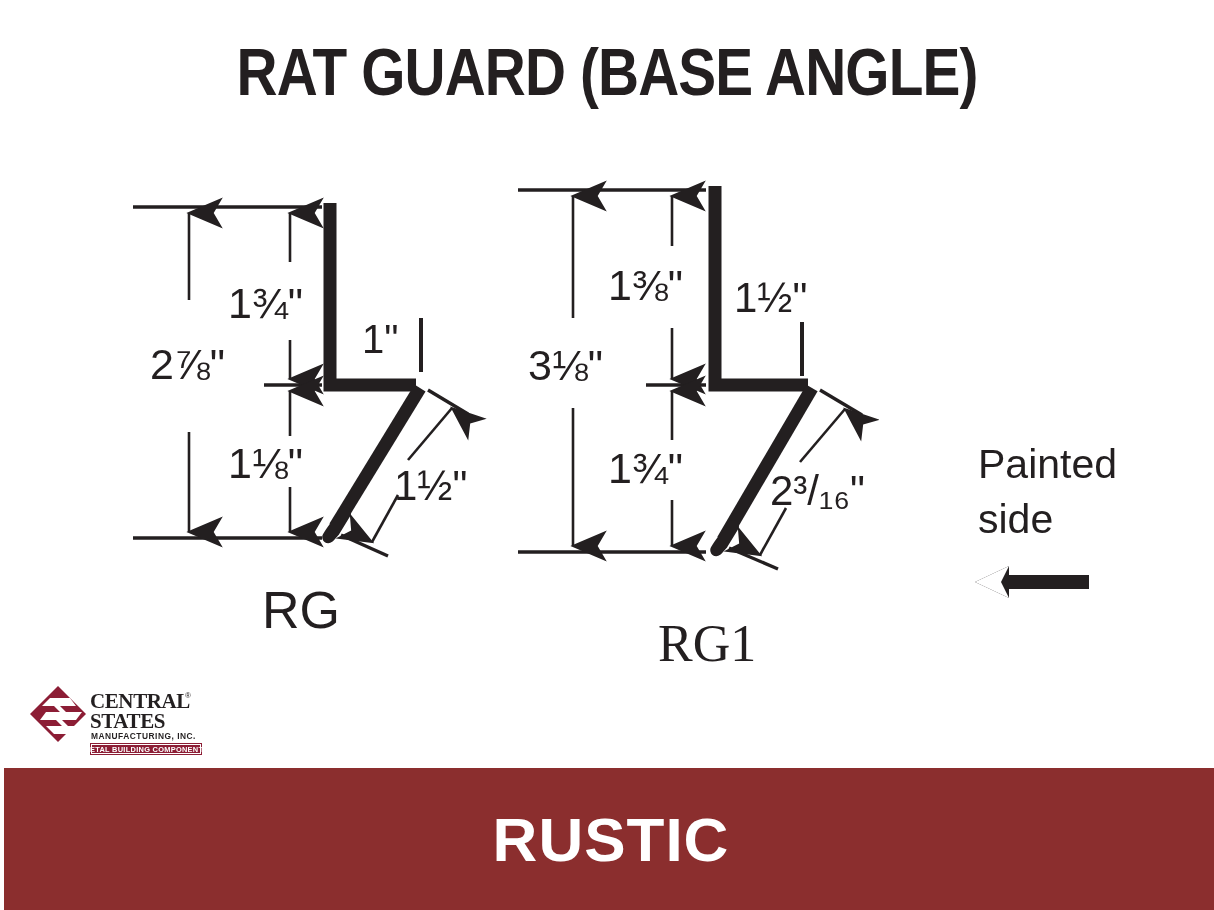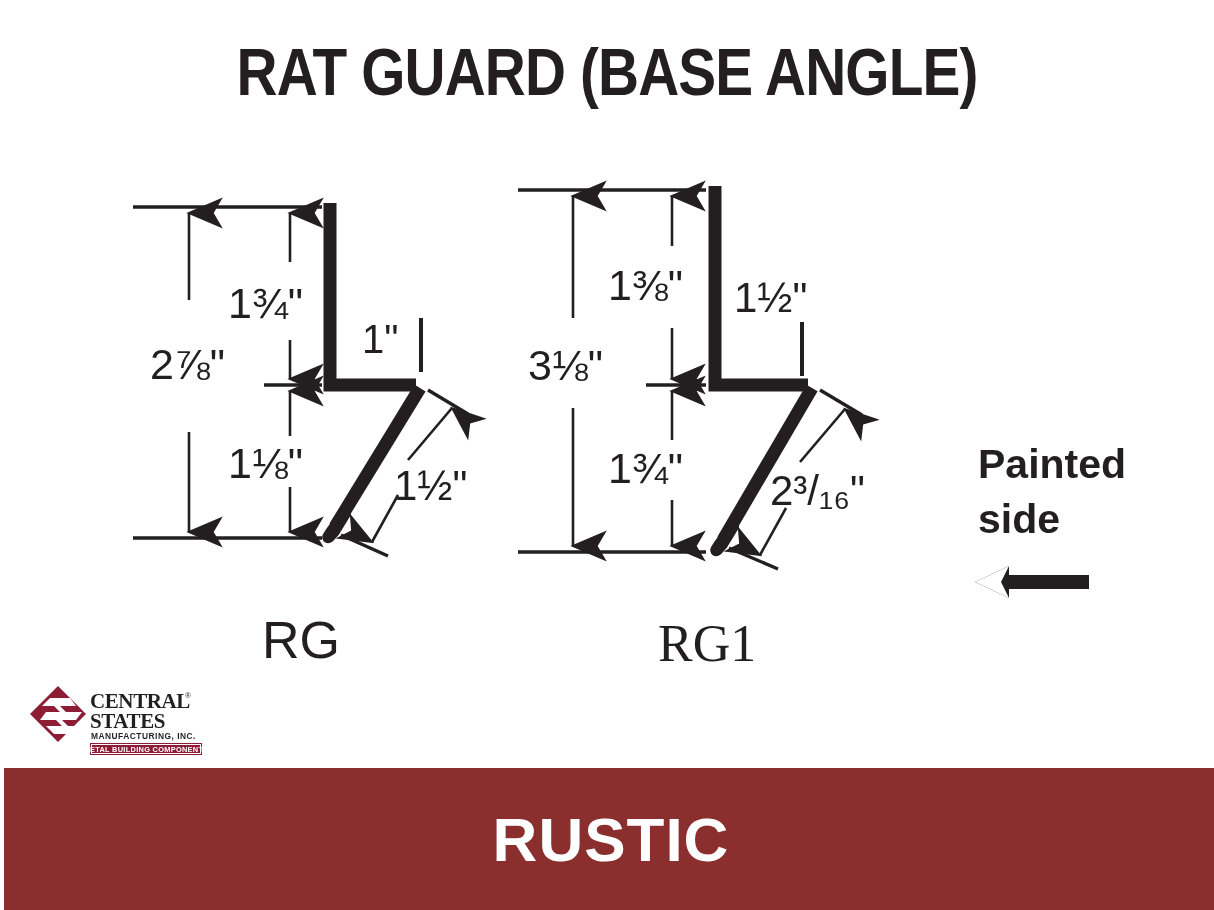--- a/index.html
+++ b/index.html
@@ -44,30 +44,30 @@
 
   
   .part-label {
     position: absolute;
     font-family: "Liberation Sans", sans-serif;
     font-weight: 300;
     font-size: 52px;
     color: #231f20;
     white-space: nowrap;
   }
-  #part-label-rg  { left: 262px; top: 610px; }
+  #part-label-rg  { left: 262px; top: 580px; }
   #part-label-rg1 { left: 658px; top: 614px; font-family: Liberation Serif, serif; }
 
   
   #painted-side-note {
     position: absolute;
     left: 978px;
     top: 437px;
     font-size: 41px;
-    font-weight: 700;
+    font-weight: 400;
     line-height: 1.34;
     color: #231f20;
     white-space: pre-line;
   }
 
   
   #logo {
     position: absolute;
     left: 28px;
     top: 684px;

